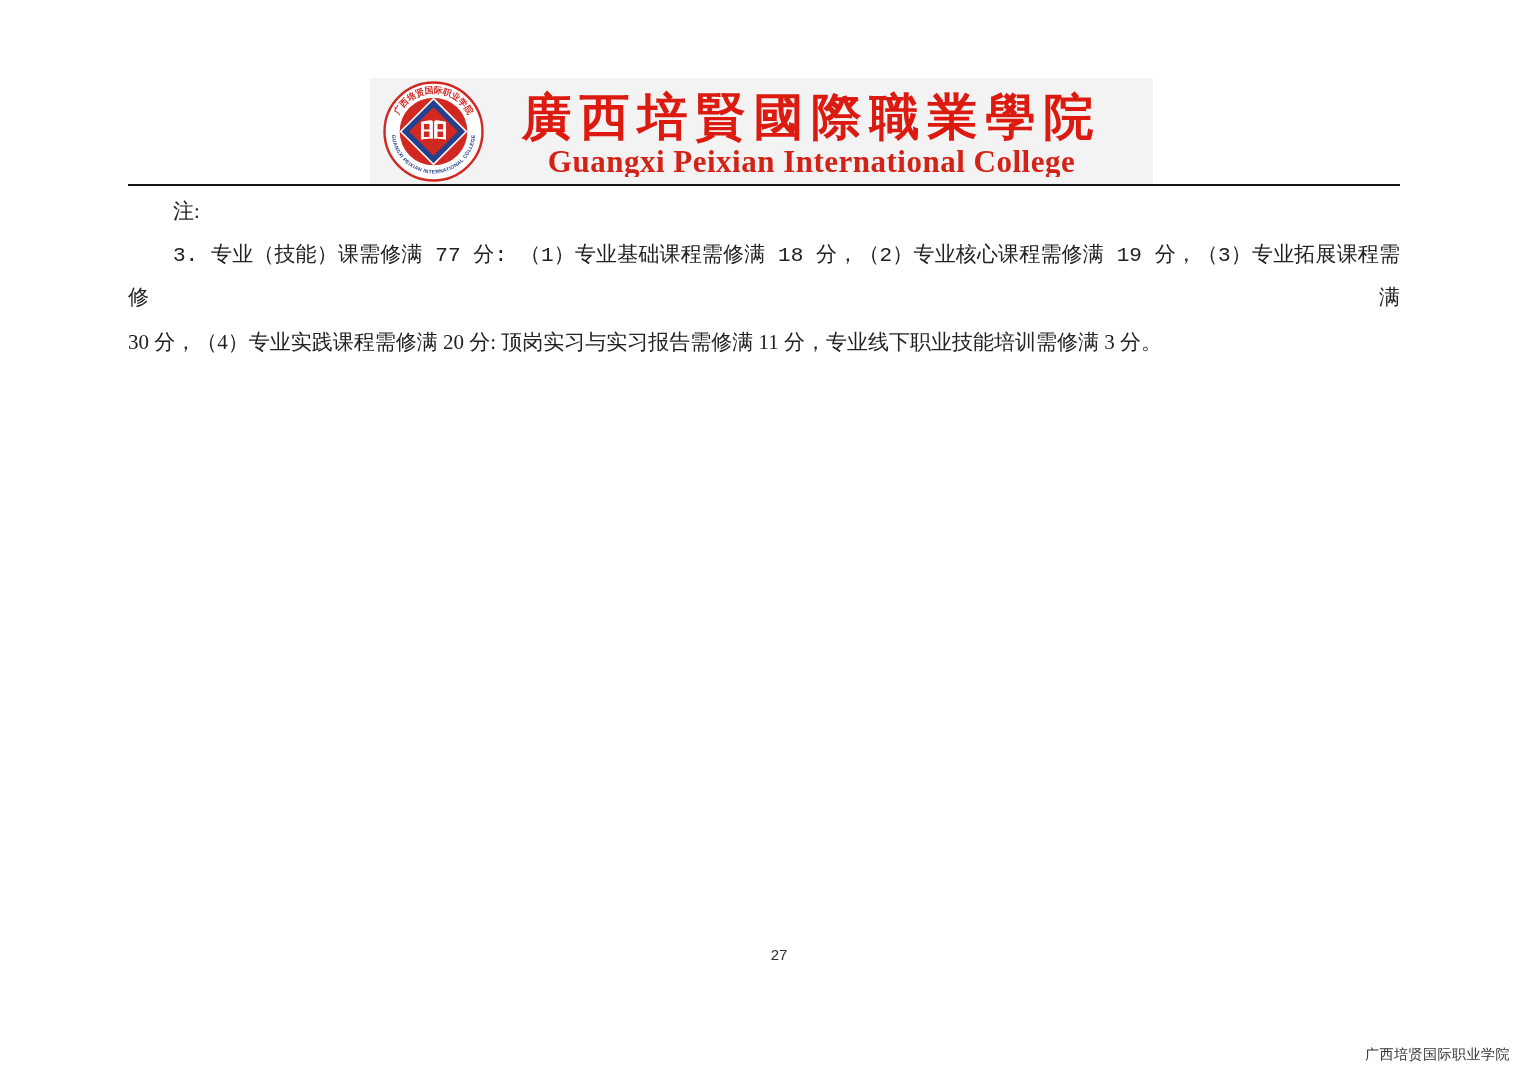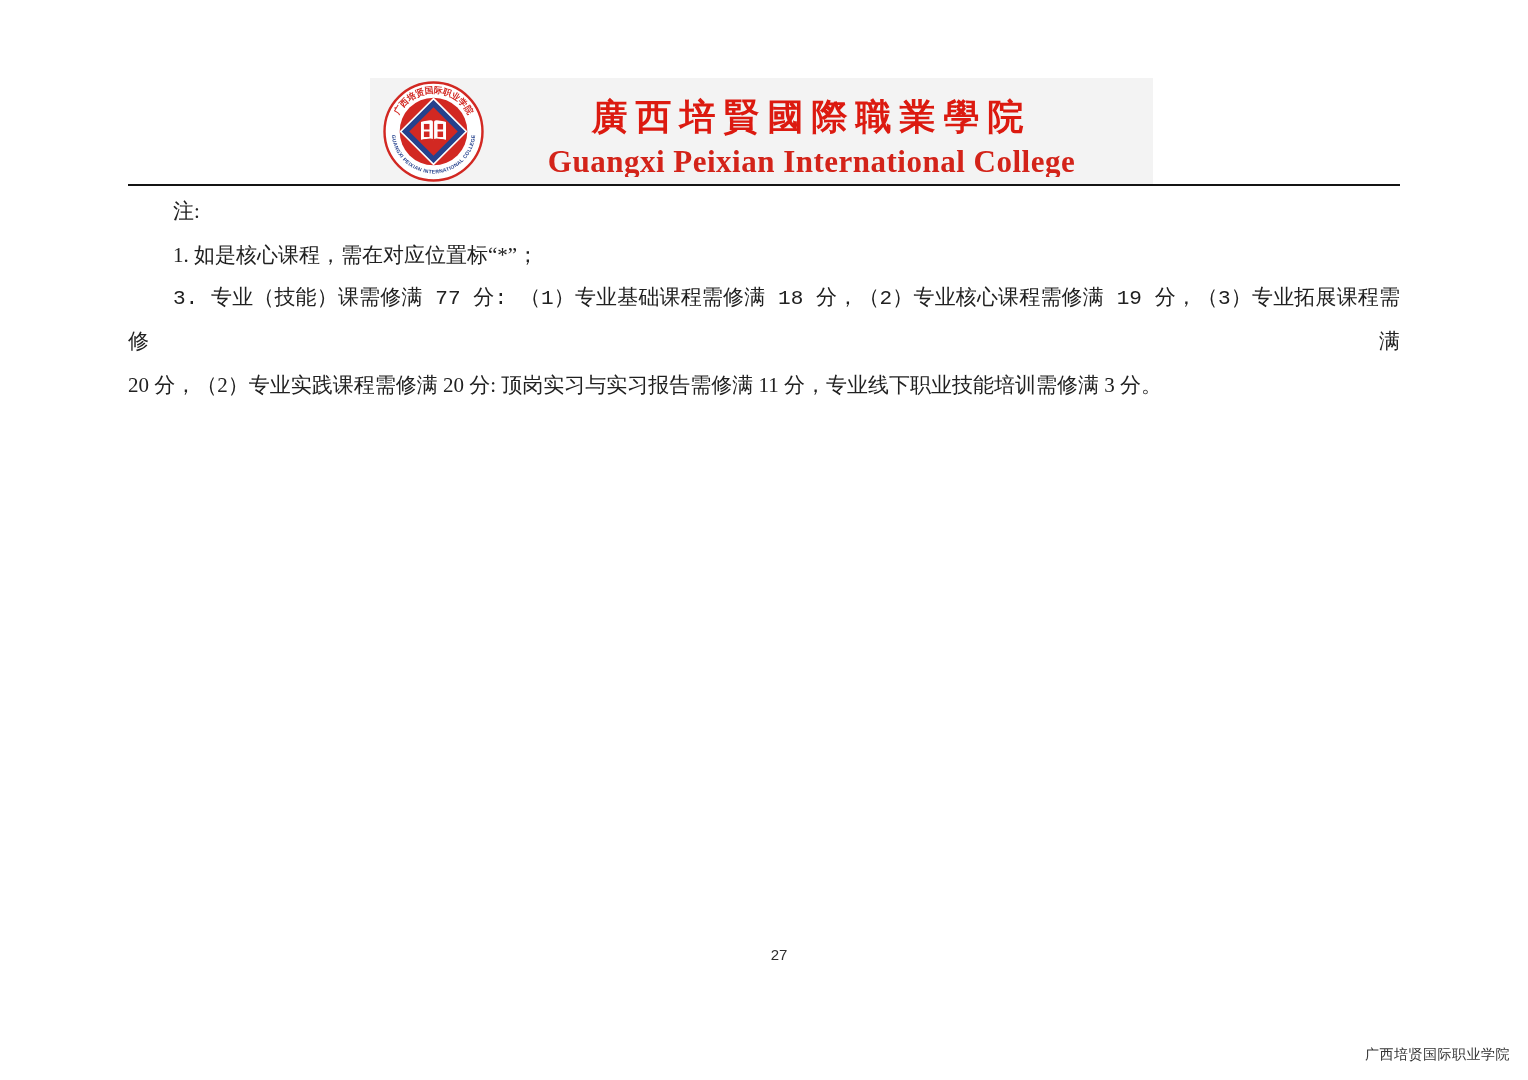--- a/index.html
+++ b/index.html
@@ -26,21 +26,21 @@
     padding-left: 13px;
   }
   .logo { flex: 0 0 auto; display: block; }
   .banner-text {
     flex: 1 1 auto;
     text-align: center;
     padding-right: 14px;
     overflow: hidden;
   }
   .cn-title {
-    font-size: 36px;
+    font-size: 50px;
     line-height: 60px;
     font-weight: bold;
     color: #dc1a10;
     letter-spacing: 8px;
     white-space: nowrap;
     font-family: "Liberation Serif", "DejaVu Serif", serif;
   }
   .en-title {
     font-size: 31px;
     line-height: 30px;
@@ -142,22 +142,21 @@
     <div class="banner-text">
       <div class="cn-title">廣西培賢國際職業學院</div>
       <div class="en-title">Guangxi Peixian International College</div>
     </div>
   </div>
 
   <div class="header-rule"></div>
 
   <div class="content">
     <div class="note-line">注:</div>
-    <div class="note-line">1. 如是核心课程，需在对应位置标“*”；</div>
     <div class="note-line justified">3. 专业（技能）课需修满 77 分: （1）专业基础课程需修满 18 分，（2）专业核心课程需修满 19 分，（3）专业拓展课程需修满</div>
-    <div class="note-line no-indent">20 分，（2）专业实践课程需修满 20 分: 顶岗实习与实习报告需修满 11 分，专业线下职业技能培训需修满 3 分。</div>
+    <div class="note-line no-indent">30 分，（4）专业实践课程需修满 20 分: 顶岗实习与实习报告需修满 11 分，专业线下职业技能培训需修满 3 分。</div>
   </div>
 
   <div class="page-number">27</div>
 
   <div class="footer-text">广西培贤国际职业学院</div>
 
 </div>
 
 </body></html>

